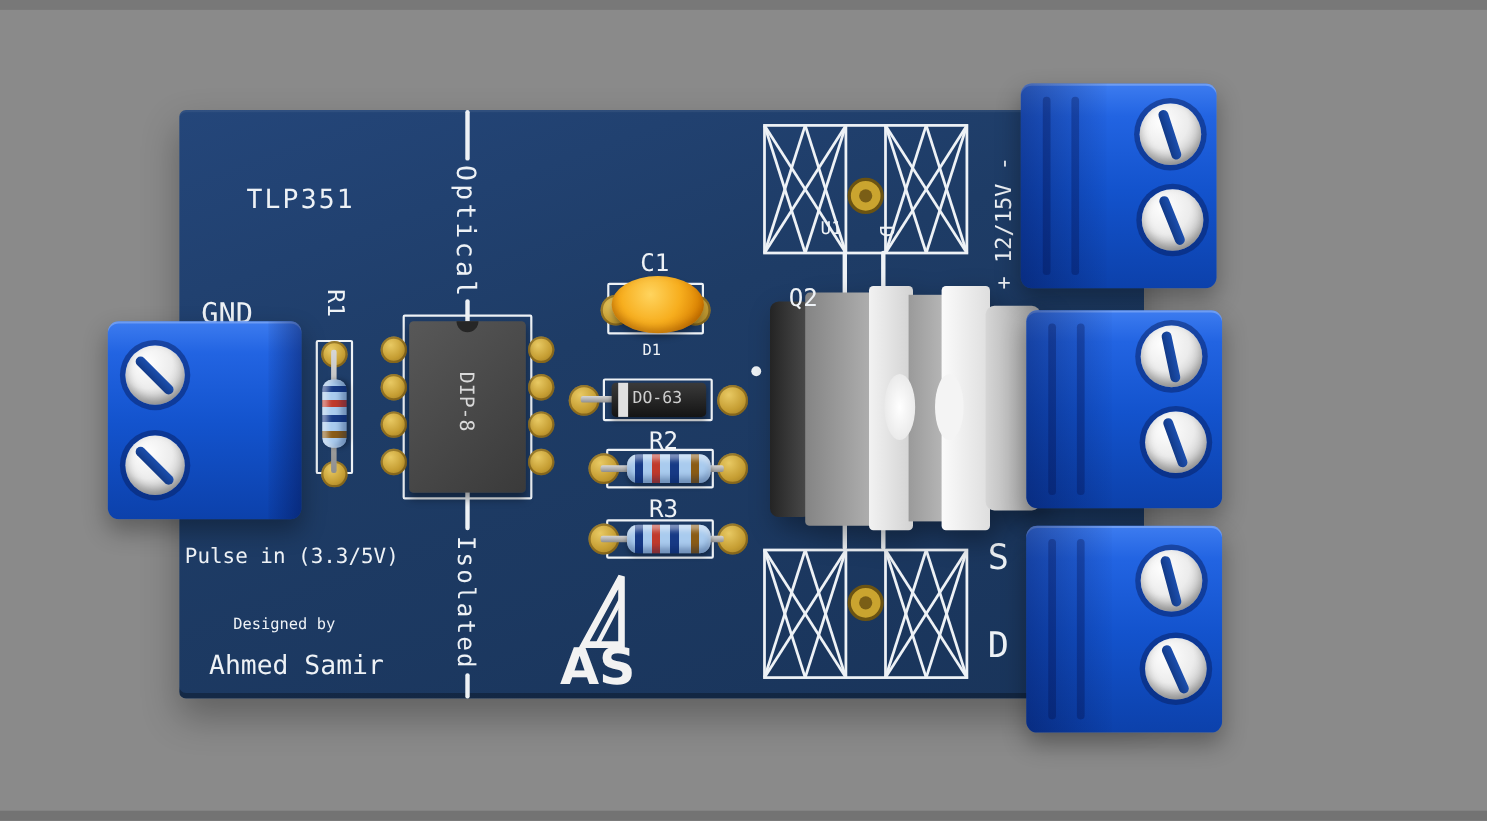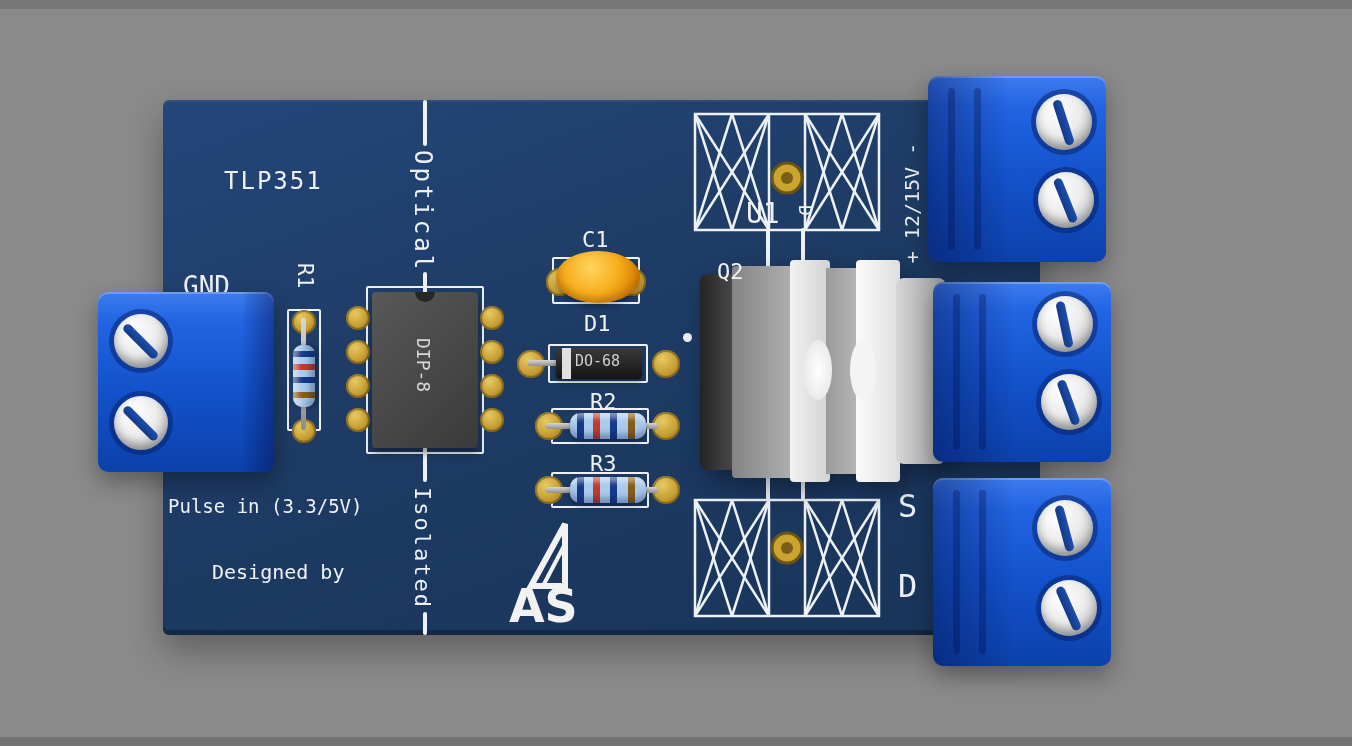--- a/index.html
+++ b/index.html
@@ -54,21 +54,22 @@
 
   <div class="seg" style="left:423px;top:100px;height:46px"></div>
   <div class="vt" style="left:409px;top:150px;font-size:24px;letter-spacing:3px">Optical</div>
   <div class="seg" style="left:423px;top:272px;height:210px"></div>
   <div class="vt" style="left:410px;top:487px;font-size:22px;letter-spacing:2px">Isolated</div>
   <div class="seg" style="left:423px;top:612px;height:23px"></div>
 
   <div class="t" style="left:224px;top:168px;font-size:24px;letter-spacing:2px">TLP351</div>
   <div class="t" style="left:183px;top:272px;font-size:26px">GND</div>
   <div class="t" style="left:168px;top:496px;font-size:19px">Pulse in (3.3/5V)</div>
-  <div class="t" style="left:212px;top:561px;font-size:20px">Designed by</div>
+  <div class="t" style="left:212px;top:561px;font-size:14px">Designed by</div>
+  <div class="t" style="left:190px;top:592px;font-size:24px">Ahmed Samir</div>
   <div class="t" style="left:845px;top:192px;width:134px;text-align:center;transform:rotate(-90deg);font-size:20px">+ 12/15V -</div>
   <div class="t" style="left:898px;top:489px;font-size:32px">S</div>
   <div class="t" style="left:898px;top:569px;font-size:32px">D</div>
 
   <div class="vt" style="left:293px;top:263px;font-size:21px">R1</div>
   <div class="outline" style="left:287px;top:309px;width:34px;height:122px"></div>
   <div class="pad" style="left:292px;top:310px;width:24px;height:24px"></div>
   <div class="pad" style="left:292px;top:419px;width:24px;height:24px"></div>
   <div class="lead" style="left:301px;top:318px;width:5px;height:112px"></div>
   <div class="resv" style="left:293px;top:345px;width:22px;height:62px"></div>
@@ -85,29 +86,29 @@
   <div style="position:absolute;left:372px;top:292px;width:106px;height:156px;background:linear-gradient(135deg,#585858,#3a3a3a);border-radius:4px;z-index:3;box-shadow:0 5px 8px rgba(0,0,0,.4)"></div>
   <div style="position:absolute;left:415px;top:292px;width:20px;height:10px;background:#262626;border-radius:0 0 10px 10px;z-index:4"></div>
   <div class="vt" style="left:413px;top:338px;font-size:18px;color:#d9d9d9">DIP-8</div>
 
   <div class="t" style="left:582px;top:228px;font-size:22px">C1</div>
   <div class="outline" style="left:552px;top:257px;width:88px;height:47px"></div>
   <div class="pad" style="left:546px;top:268px;width:28px;height:28px"></div>
   <div class="pad" style="left:618px;top:268px;width:28px;height:28px"></div>
   <div style="position:absolute;left:556px;top:251px;width:84px;height:52px;border-radius:50%;z-index:3;background:radial-gradient(circle at 42% 32%, #ffd45e 0%, #f7ae1e 45%, #d97f00 80%, #a85e00 100%);box-shadow:0 4px 6px rgba(0,0,0,.3), inset 0 -4px 8px rgba(120,60,0,.4)"></div>
 
-  <div class="t" style="left:584px;top:312px;font-size:22px">D1</div>
+  <div class="t" style="left:584px;top:312px;font-size:14px">D1</div>
   <div class="outline" style="left:548px;top:344px;width:100px;height:39px"></div>
   <div class="pad" style="left:517px;top:350px;width:28px;height:28px"></div>
   <div class="pad" style="left:652px;top:350px;width:28px;height:28px"></div>
   <div class="lead" style="left:528px;top:360px;width:112px;height:6px"></div>
   <div style="position:absolute;left:556px;top:348px;width:86px;height:31px;background:linear-gradient(180deg,#3a3a3a,#141414);border-radius:4px;z-index:3;box-shadow:0 3px 5px rgba(0,0,0,.35)">
     <div style="position:absolute;left:6px;top:0;width:9px;height:100%;background:#e0e0e0"></div>
   </div>
-  <div class="t" style="left:575px;top:353px;font-size:15px;color:#cfcfcf;z-index:4">DO-68</div>
+  <div class="t" style="left:575px;top:353px;font-size:15px;color:#cfcfcf;z-index:4">DO-63</div>
 
   <div class="t" style="left:590px;top:390px;font-size:22px">R2</div>
   <div class="outline" style="left:551px;top:408px;width:98px;height:36px"></div>
   <div class="pad" style="left:535px;top:412px;width:28px;height:28px"></div>
   <div class="pad" style="left:652px;top:412px;width:28px;height:28px"></div>
   <div class="lead" style="left:546px;top:423px;width:112px;height:6px"></div>
   <div class="res" style="left:570px;top:413px;width:76px;height:26px"></div>
 
   <div class="t" style="left:590px;top:452px;font-size:22px">R3</div>
   <div class="outline" style="left:551px;top:472px;width:98px;height:36px"></div>
@@ -132,21 +133,21 @@
       <line x1="112" y1="2" x2="186" y2="118"></line>
         <line x1="186" y1="2" x2="112" y2="118"></line>
       <line x1="149" y1="2" x2="112" y2="118"></line>
         <line x1="149" y1="2" x2="186" y2="118"></line>
       <line x1="112" y1="2" x2="149" y2="118"></line>
         <line x1="186" y1="2" x2="149" y2="118"></line>
     </g>
     <circle cx="94" cy="66" r="15" fill="#caa42f" stroke="#6b5312" stroke-width="3"></circle>
     <circle cx="94" cy="66" r="6" fill="#7a5e16"></circle>
   </svg>
-  <div class="t" style="left:746px;top:199px;font-size:28px">U1</div>
+  <div class="t" style="left:746px;top:199px;font-size:16px">U1</div>
   <div class="vt" style="left:795px;top:205px;font-size:18px">D</div>
 
   <svg class="padpat" style="left:693px;top:498px" width="188" height="120" viewBox="0 0 188 120">
     <g stroke="#eef2f6" stroke-width="2.5" fill="none">
       <rect x="2" y="2" width="184" height="116"></rect>
       <line x1="76" y1="2" x2="76" y2="118"></line>
         <line x1="112" y1="2" x2="112" y2="118"></line>
       <line x1="2" y1="2" x2="76" y2="118"></line>
         <line x1="76" y1="2" x2="2" y2="118"></line>
       <line x1="39" y1="2" x2="2" y2="118"></line>

